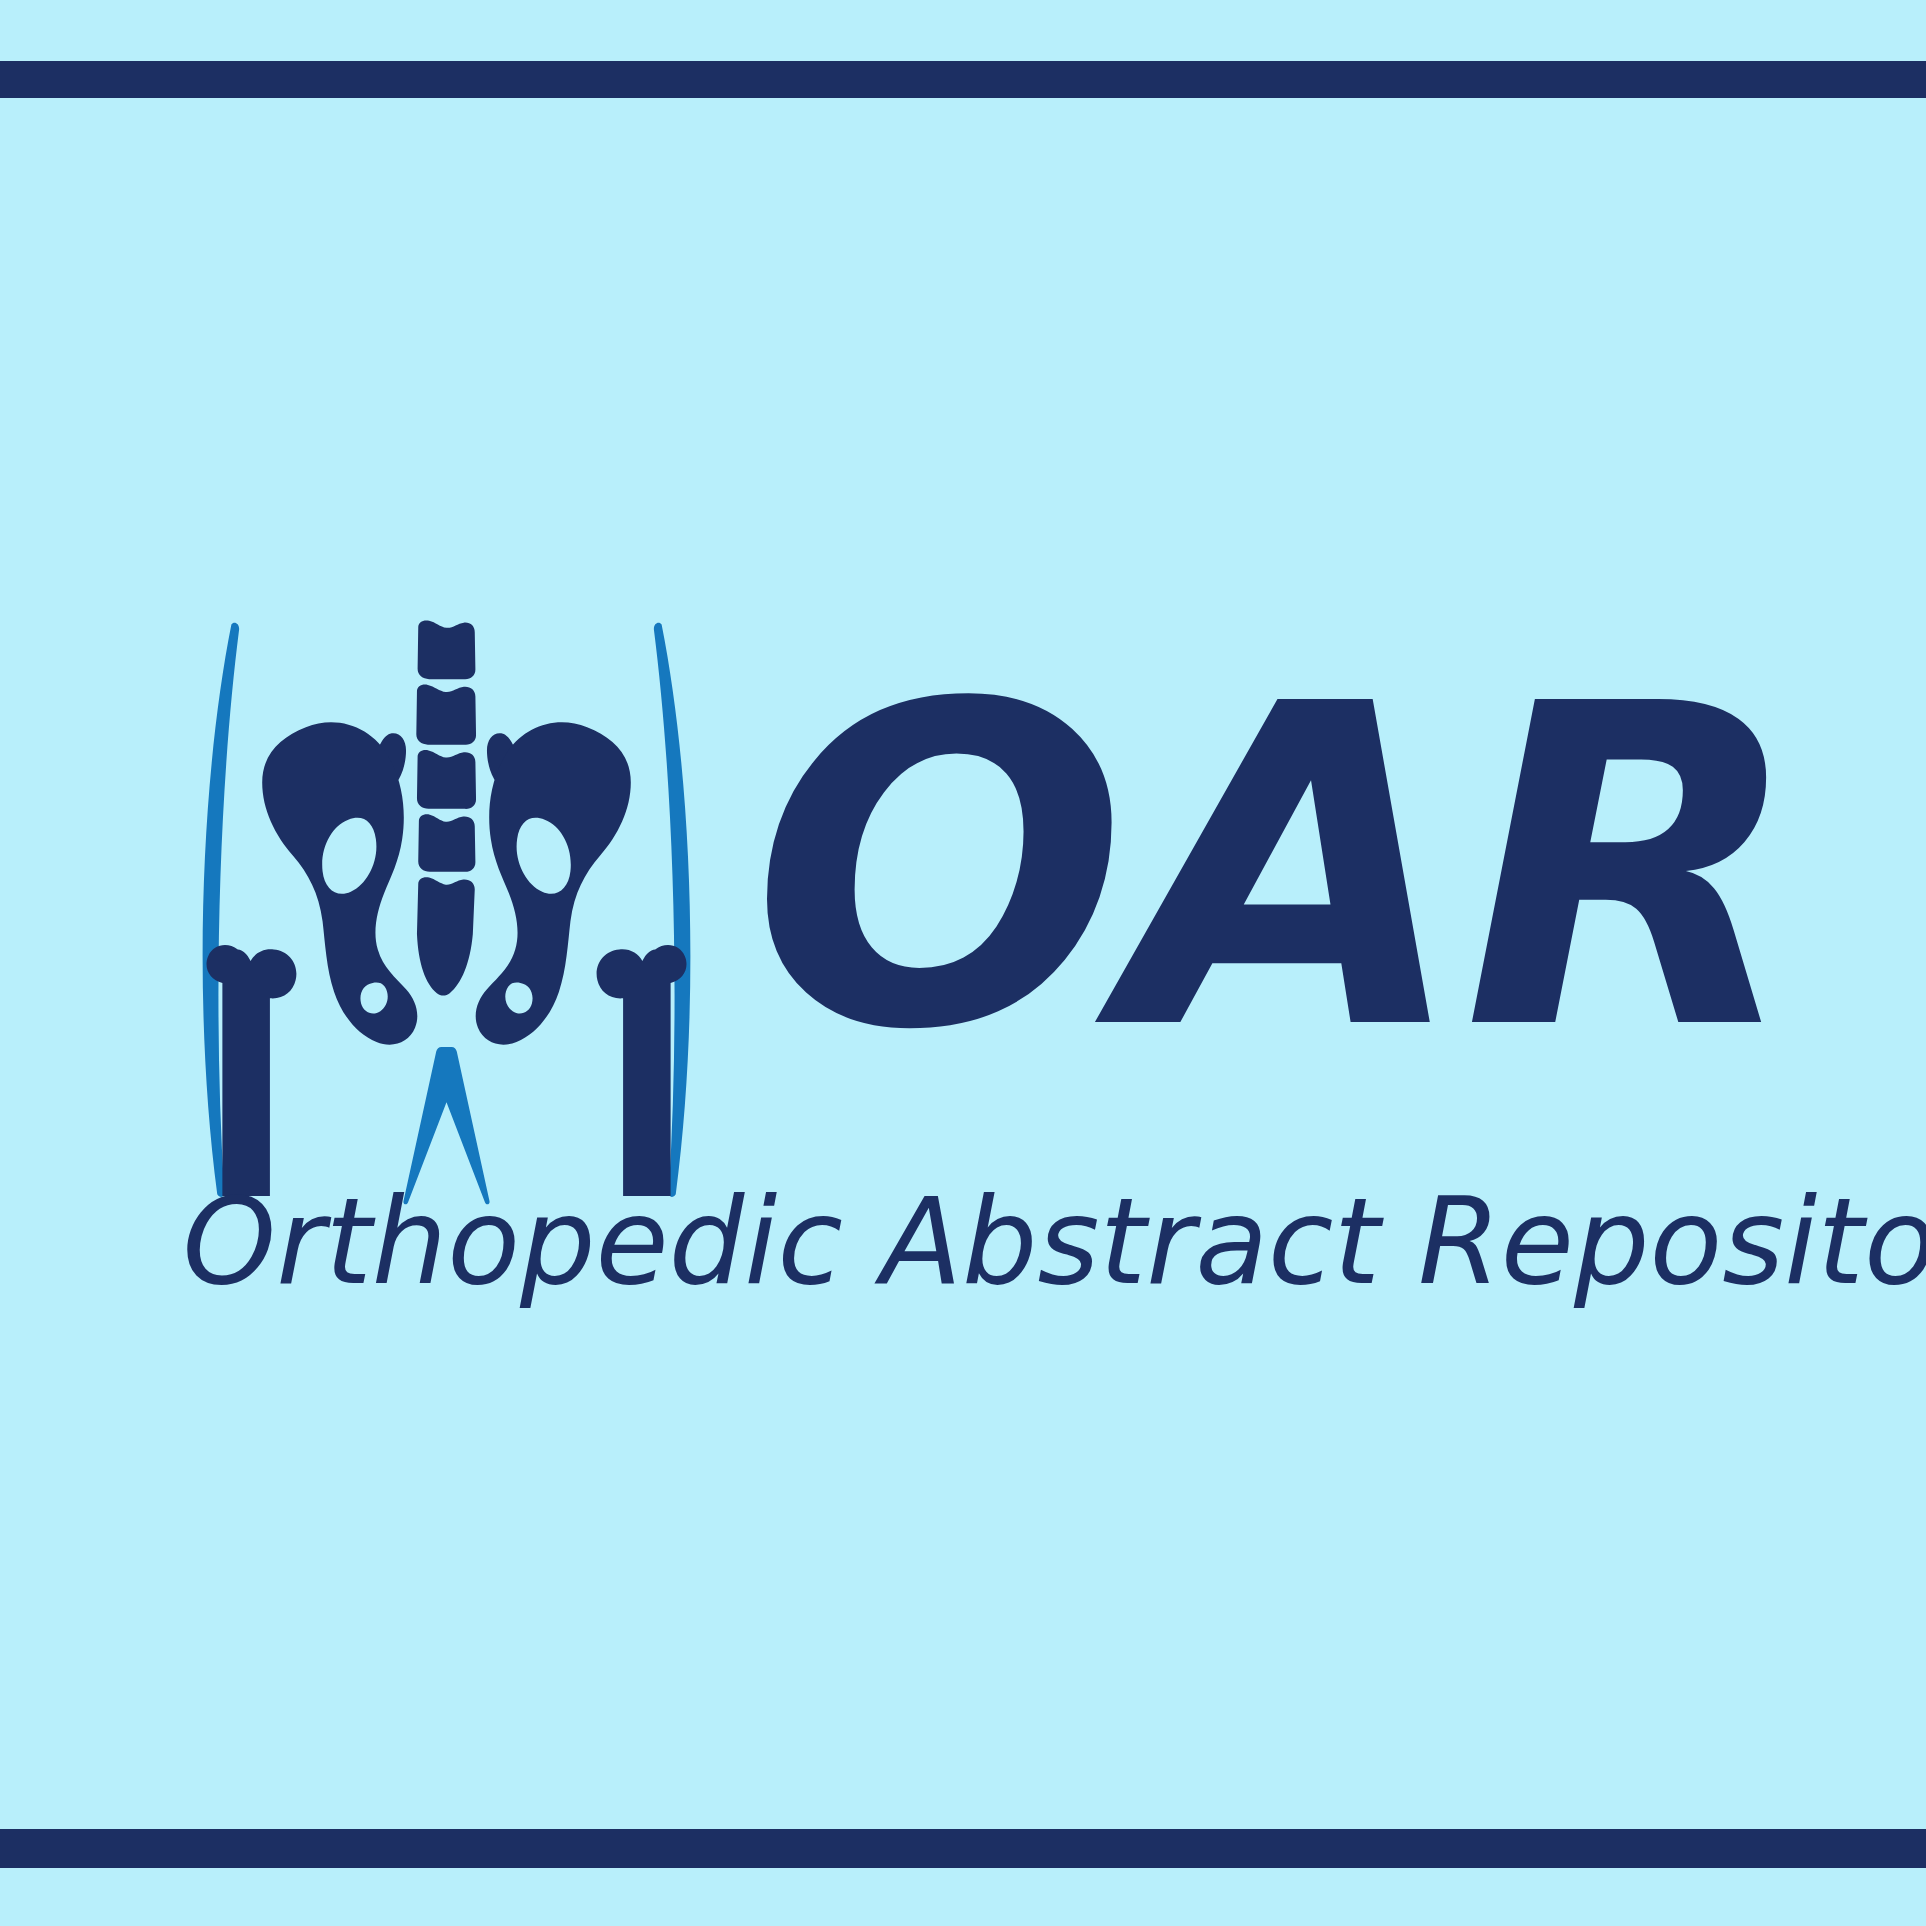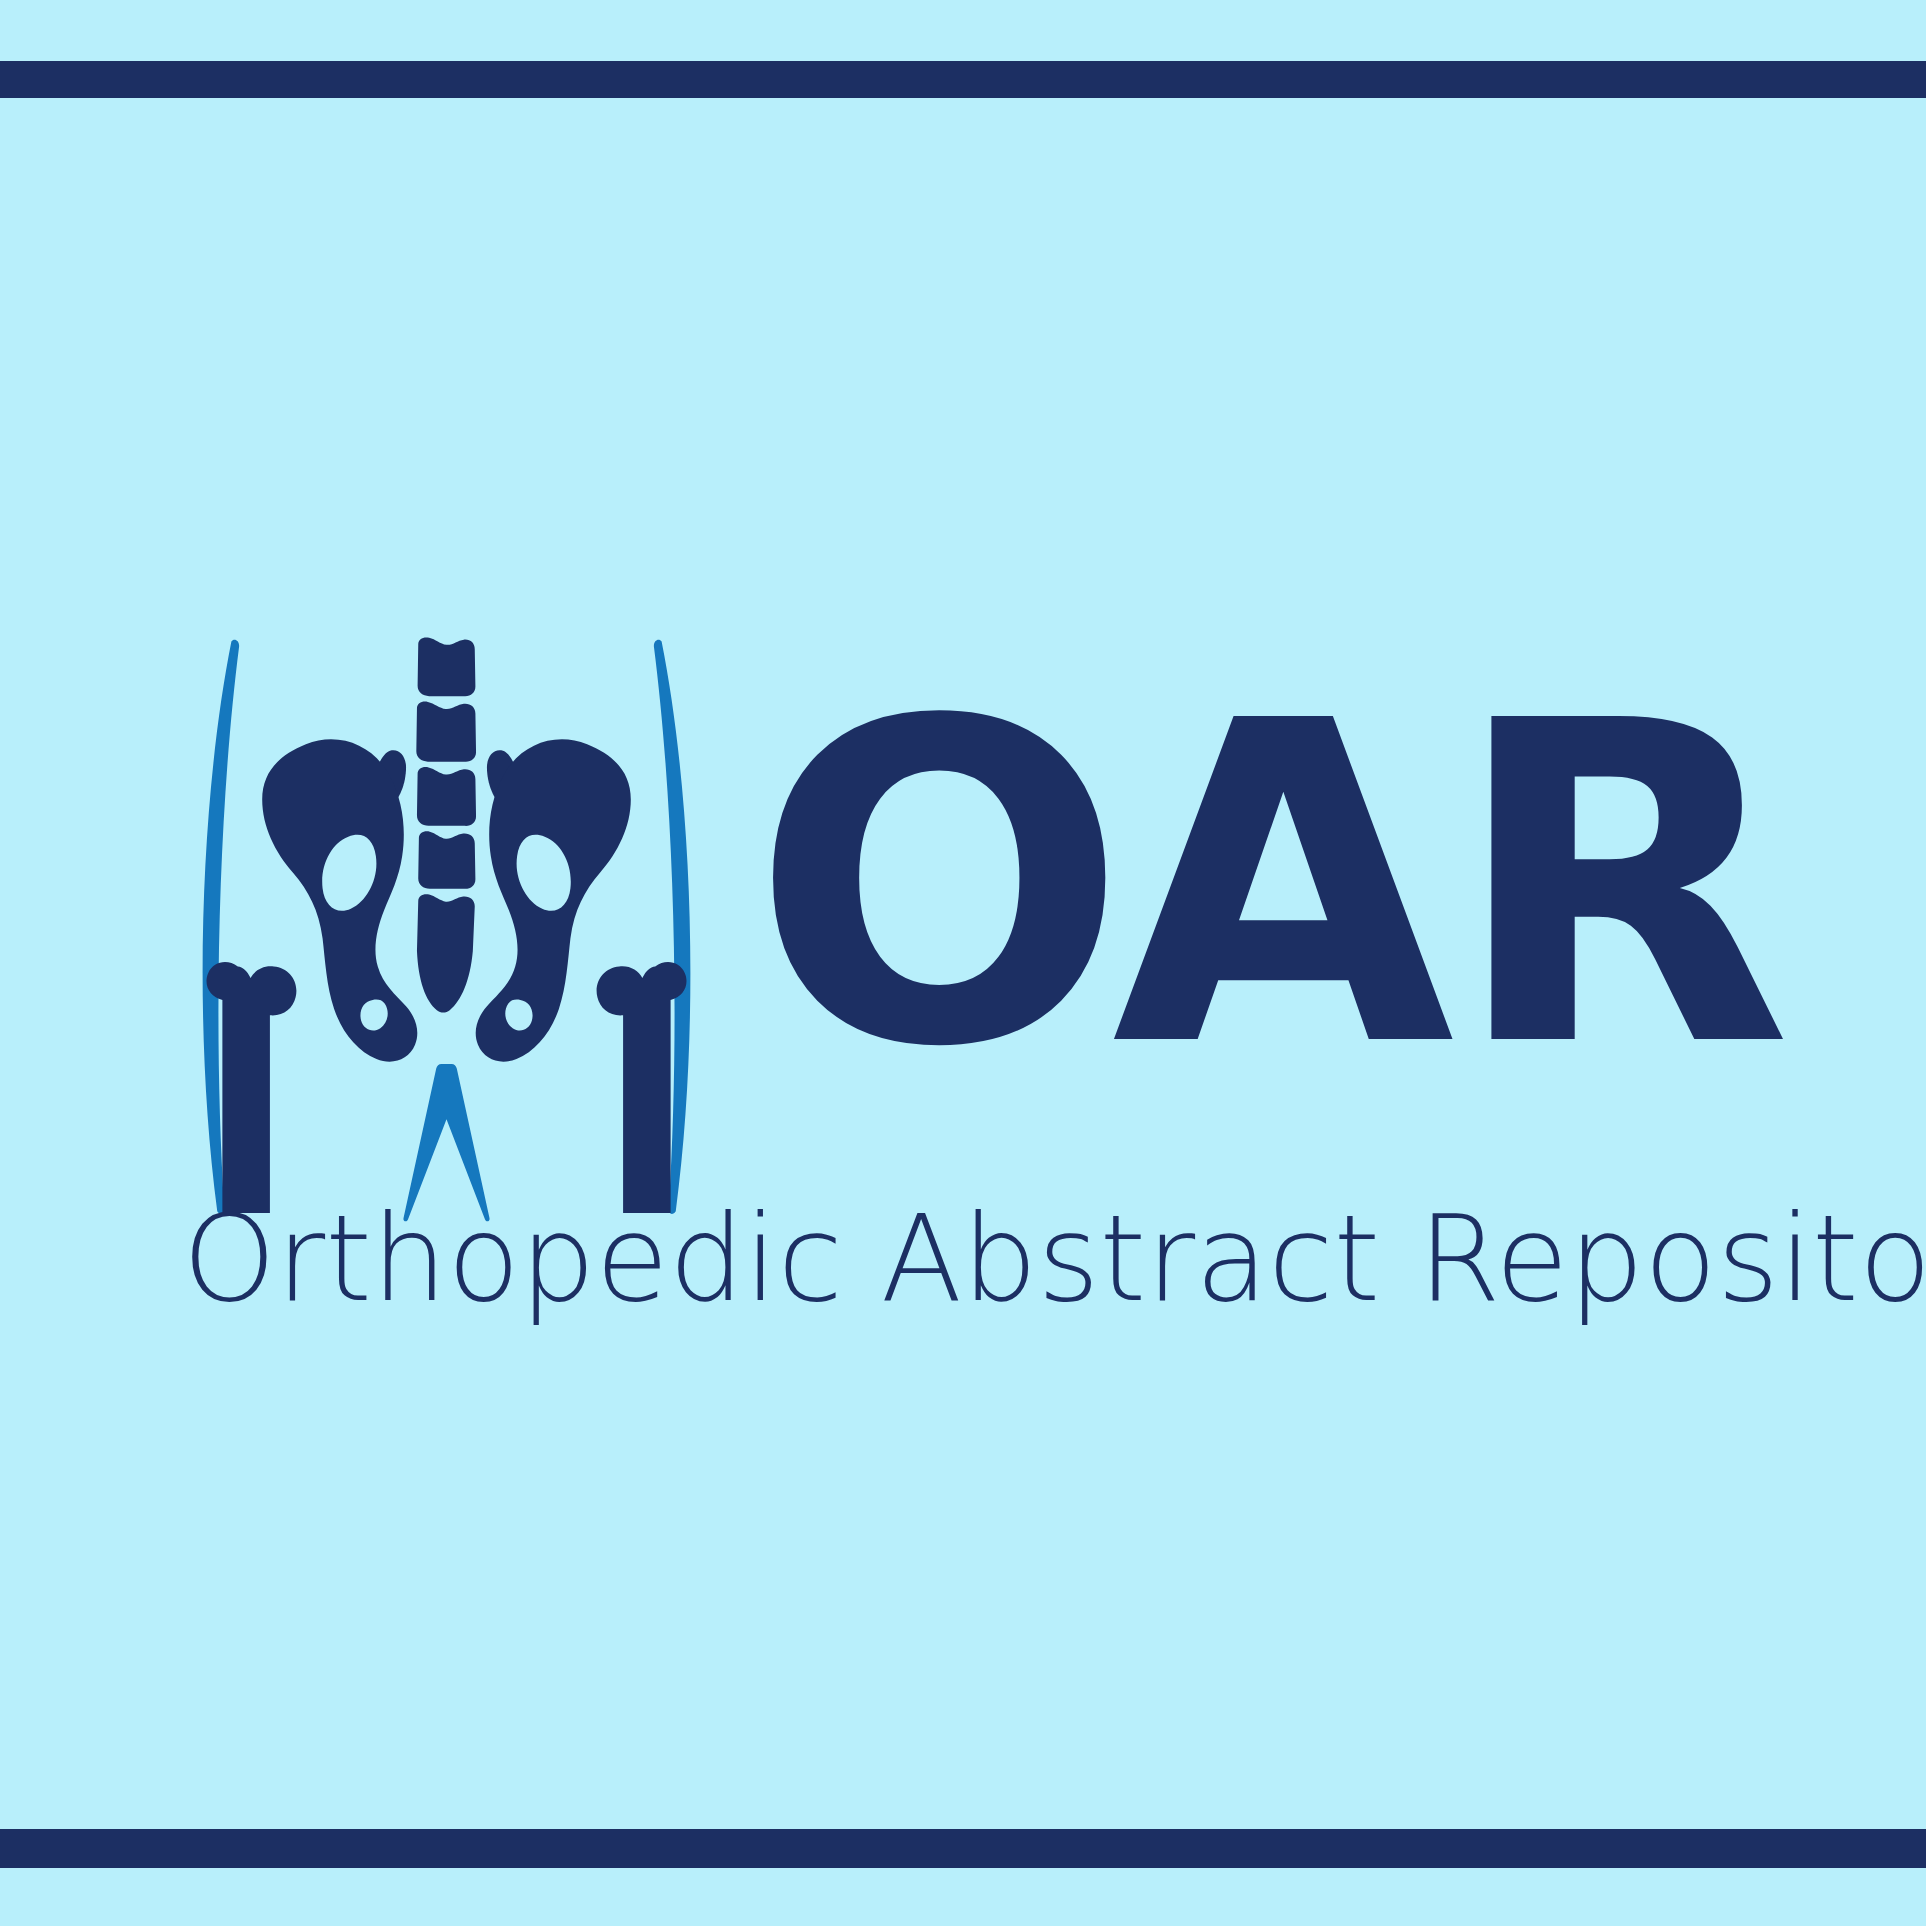--- a/index.html
+++ b/index.html
@@ -28,23 +28,24 @@
     width: 1926px;
     background: #1C2F63;
   }
   #rule-top    { top: 61px;   height: 37px; }
   #rule-bottom { top: 1829px; height: 39px; }
 
   
   #logo-lockup {
     position: absolute;
     left: 180px;
-    top: 630px;
+    top: 613px;
     width: 1618px;
     height: 719px;
+    font-style: italic;
   }
 
   #logo-mark {
     position: absolute;
     left: 0;
     top: 0;
     width: 533px;
     height: 594px;
   }
 

